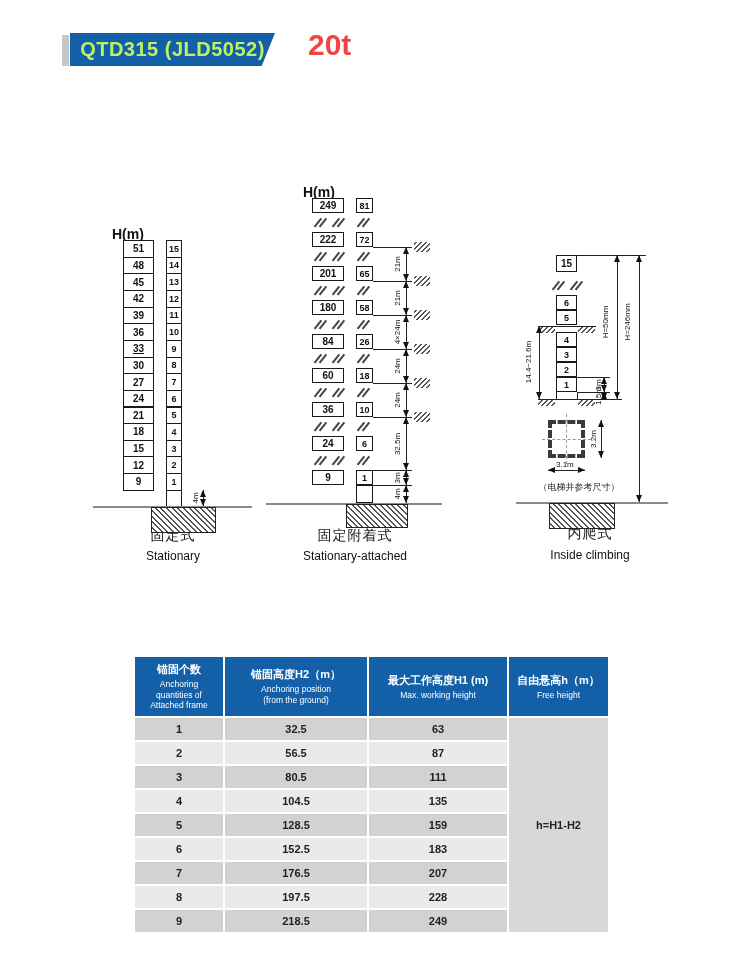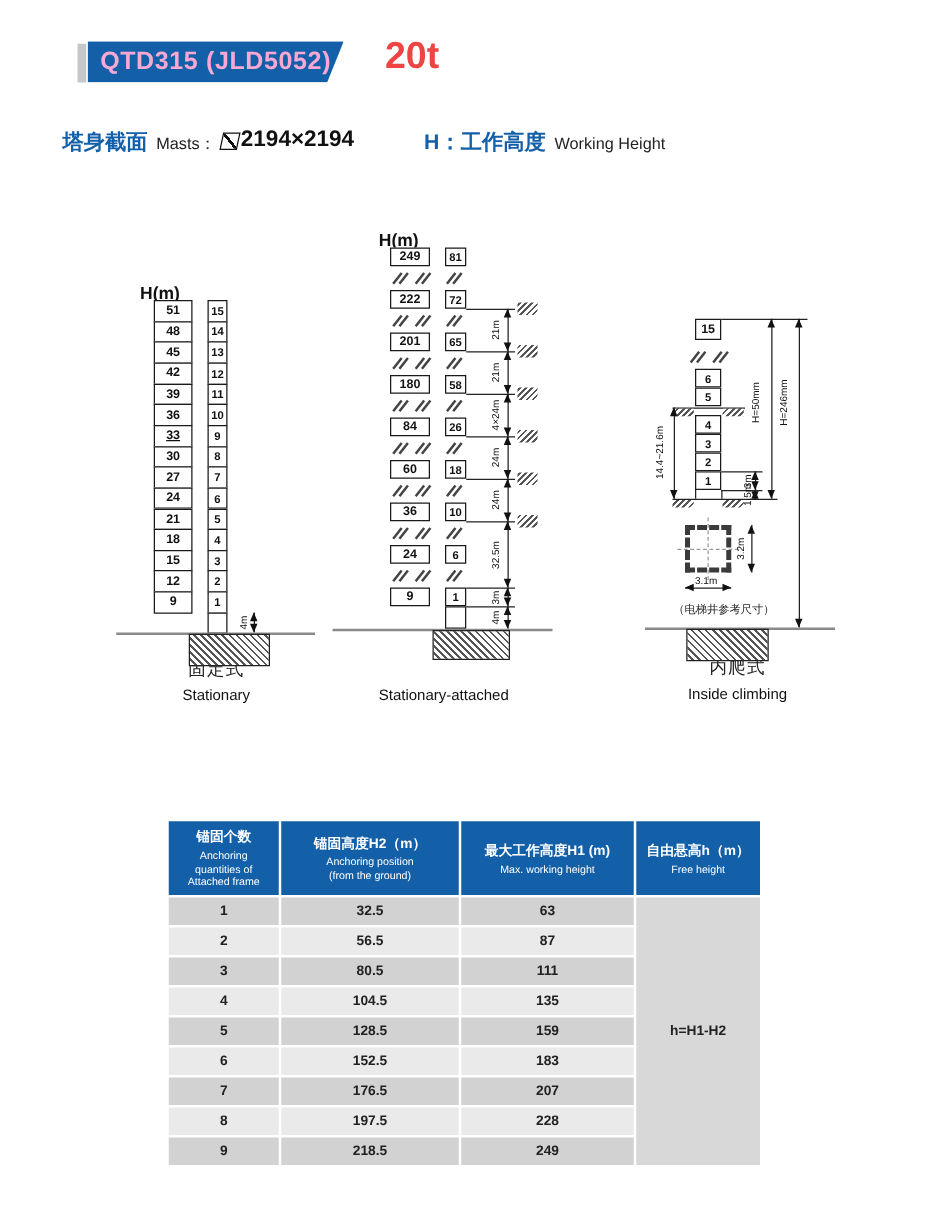--- a/index.html
+++ b/index.html
@@ -1,20 +1,20 @@
 <!DOCTYPE html>
 <html><head>
 <meta charset="utf-8">
 <style>
   html,body{margin:0;padding:0;background:#fff;font-family:"Liberation Sans",sans-serif;}
   #canvas{position:relative;width:750px;height:972px;background:#fff;overflow:hidden;}
 
   
   #badge-shadow{position:absolute;left:62px;top:35px;width:7px;height:31px;background:#c5c7c9;}
-  #badge{position:absolute;left:70px;top:33px;width:205px;height:33px;background:#1360a9;color:#f9a8d4;
+  #badge{position:absolute;left:70px;top:33px;width:205px;height:33px;background:#1360a9;color:#bef264;
          font-weight:700;font-size:20px;display:flex;align-items:center;justify-content:center;
          clip-path:polygon(0 0,100% 0,93.5% 100%,0 100%);letter-spacing:.5px;}
   #capacity{position:absolute;left:308px;top:28px;font-size:30px;font-weight:700;color:#ef4444;}
   #subtitle{position:absolute;left:50px;top:101px;display:flex;align-items:baseline;white-space:nowrap;}
   .s-cn{font-size:17px;font-weight:700;color:#1360a9;}
   .s-en{font-size:13px;color:#222;margin-left:7px;}
   .s-val{font-size:18px;font-weight:700;color:#111;margin-left:4px;display:inline-flex;align-items:center;}
   .mast-ico{display:inline-block;width:12px;height:12px;border:1.6px solid #111;margin-right:2px;
             transform:skewX(-12deg);position:relative;top:1px;
             background:linear-gradient(to top right,transparent calc(50% - 1px),#111 calc(50% - 1px) calc(50% + 1px),transparent calc(50% + 1px));}
@@ -61,37 +61,27 @@
 </style>
 </head>
 <body>
 
 <div id="canvas">
 
   <div id="badge-shadow"></div>
   <div id="badge">QTD315 (JLD5052)</div>
   <div id="capacity">20t</div>
 
-  <div id="subtitle">
-    <span class="s-cn">塔身截面</span>
-    <span class="s-en">Masts：</span>
-    <span class="s-val">
-        <span class="mast-ico"></span>
-        <span>2194×2194</span>
-      </span>
-    <span class="gap"></span>
-    <span class="s-cn">H：工作高度</span>
-    <span class="s-en">Working Height</span>
-  </div>
 
   <div class="axis" style="left:112px;top:226px;">H(m)</div>
   <div class="axis" style="left:303px;top:184px;">H(m)</div>
 
   <div class="capcn" style="left:88px;top:527px;width:170px;">固定式</div>
   <div class="capen" style="left:88px;top:549px;width:170px;">Stationary</div>
+  <div class="capcn" style="left:270px;top:527px;width:170px;">固定附着式</div>
   <div class="capen" style="left:270px;top:549px;width:170px;">Stationary-attached</div>
   <div class="capcn" style="left:515px;top:525px;width:150px;">内爬式</div>
   <div class="capen" style="left:505px;top:548px;width:170px;">Inside climbing</div>
   <div class="note" style="left:518px;top:481px;width:122px;">（电梯井参考尺寸）</div>
 
   <div id="draw" style="position:absolute;left:0;top:0;width:100%;height:100%;">
       <div class="box" style="left: 123px; top: 240px; width: 31px; height: 17.65px; font-size: 10px;">51</div>
       <div class="box" style="left: 123px; top: 256.65px; width: 31px; height: 17.65px; font-size: 10px;">48</div>
       <div class="box" style="left: 123px; top: 273.3px; width: 31px; height: 17.65px; font-size: 10px;">45</div>
       <div class="box" style="left: 123px; top: 289.95px; width: 31px; height: 17.65px; font-size: 10px;">42</div>

